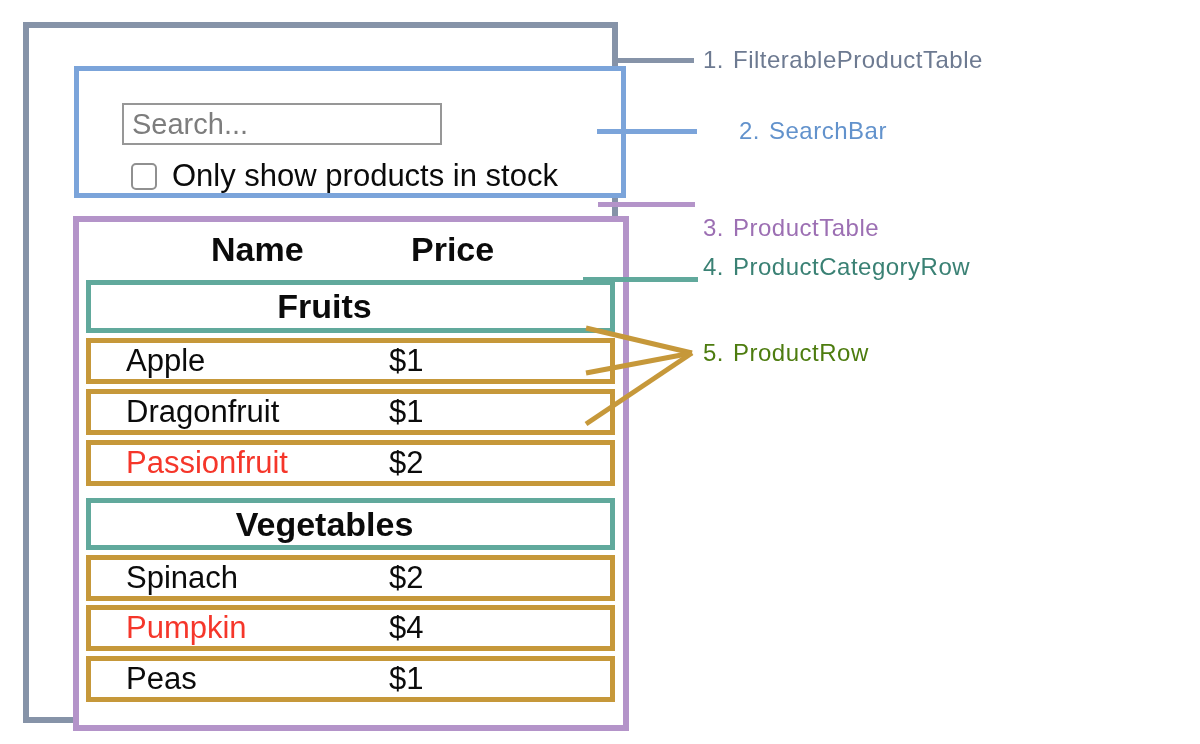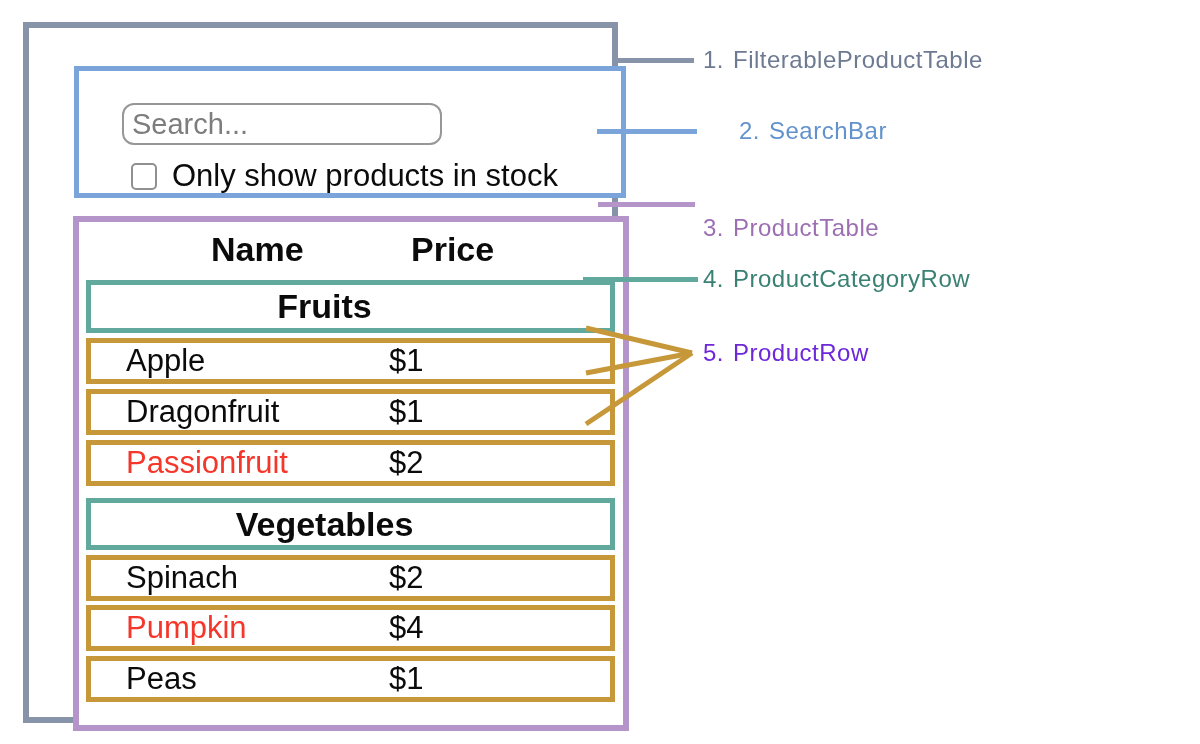--- a/index.html
+++ b/index.html
@@ -6,21 +6,21 @@
   html,body { width:1200px; height:744px; background:#ffffff; overflow:hidden;
               font-family:"Liberation Sans", sans-serif; }
   .stage { position:relative; width:1200px; height:744px; background:#fff; }
 
   
   .outer-box { position:absolute; left:23px; top:22px; width:595px; height:701px;
                border:6px solid #8693a8; background:#fff; }
   .search-box { position:absolute; left:45px; top:38px; width:552px; height:132px;
                 border:5px solid #7ba4da; background:#fff; }
   .search-input { position:absolute; left:43px; top:32px; width:320px; height:42px;
-                  border:2px solid #979797; border-radius:12px; font-size:29px;
+                  border:2px solid #979797; border-radius:0; font-size:29px;
                   color:#444; padding:0 0 0 8px; outline:none;
                   font-family:"Liberation Sans", sans-serif; }
   .search-input::placeholder { color:#7d7d7d; opacity:1; }
   .checkbox { position:absolute; left:52px; top:92px; width:26px; height:27px;
               border:2px solid #909090; border-radius:5px; background:#fff; }
   .checkbox-label { position:absolute; left:93px; top:85px; height:40px; line-height:40px;
                     font-size:31px; color:#0b0b0b; white-space:nowrap; }
 
   .table-box { position:absolute; left:44px; top:188px; width:556px; height:515px;
                border:6px solid #b494c9; background:#fff; }
@@ -57,22 +57,22 @@
   .conn-4 { left:583px; top:277px; width:115px; background:#61a99c; }
   .conn-svg { position:absolute; left:0; top:0; }
 
   
   .annot { position:absolute; left:703px; height:40px; line-height:40px;
            font-size:24px; white-space:nowrap; letter-spacing:0.5px; }
   .annot .num { margin-right:9px; }
   .a1 { top:40px;  color:#6d7a91; }
   .a2 { top:111px; color:#6292cc;margin-left:36px; }
   .a3 { top:184px; color:#9c6fb3;margin-top:24px; }
-  .a4 { top:259px; color:#3a8174; }
-  .a5 { top:333px; color:#6d28d9; }
+  .a4 { top:247px; color:#3a8174; }
+  .a5 { top:333px; color:#4d7c0f; }
 </style>
 </head>
 <body>
 
 <div class="stage">
 
   <div class="outer-box">
 
     <div class="search-box">
       <input class="search-input" type="text" placeholder="Search..." style="">

